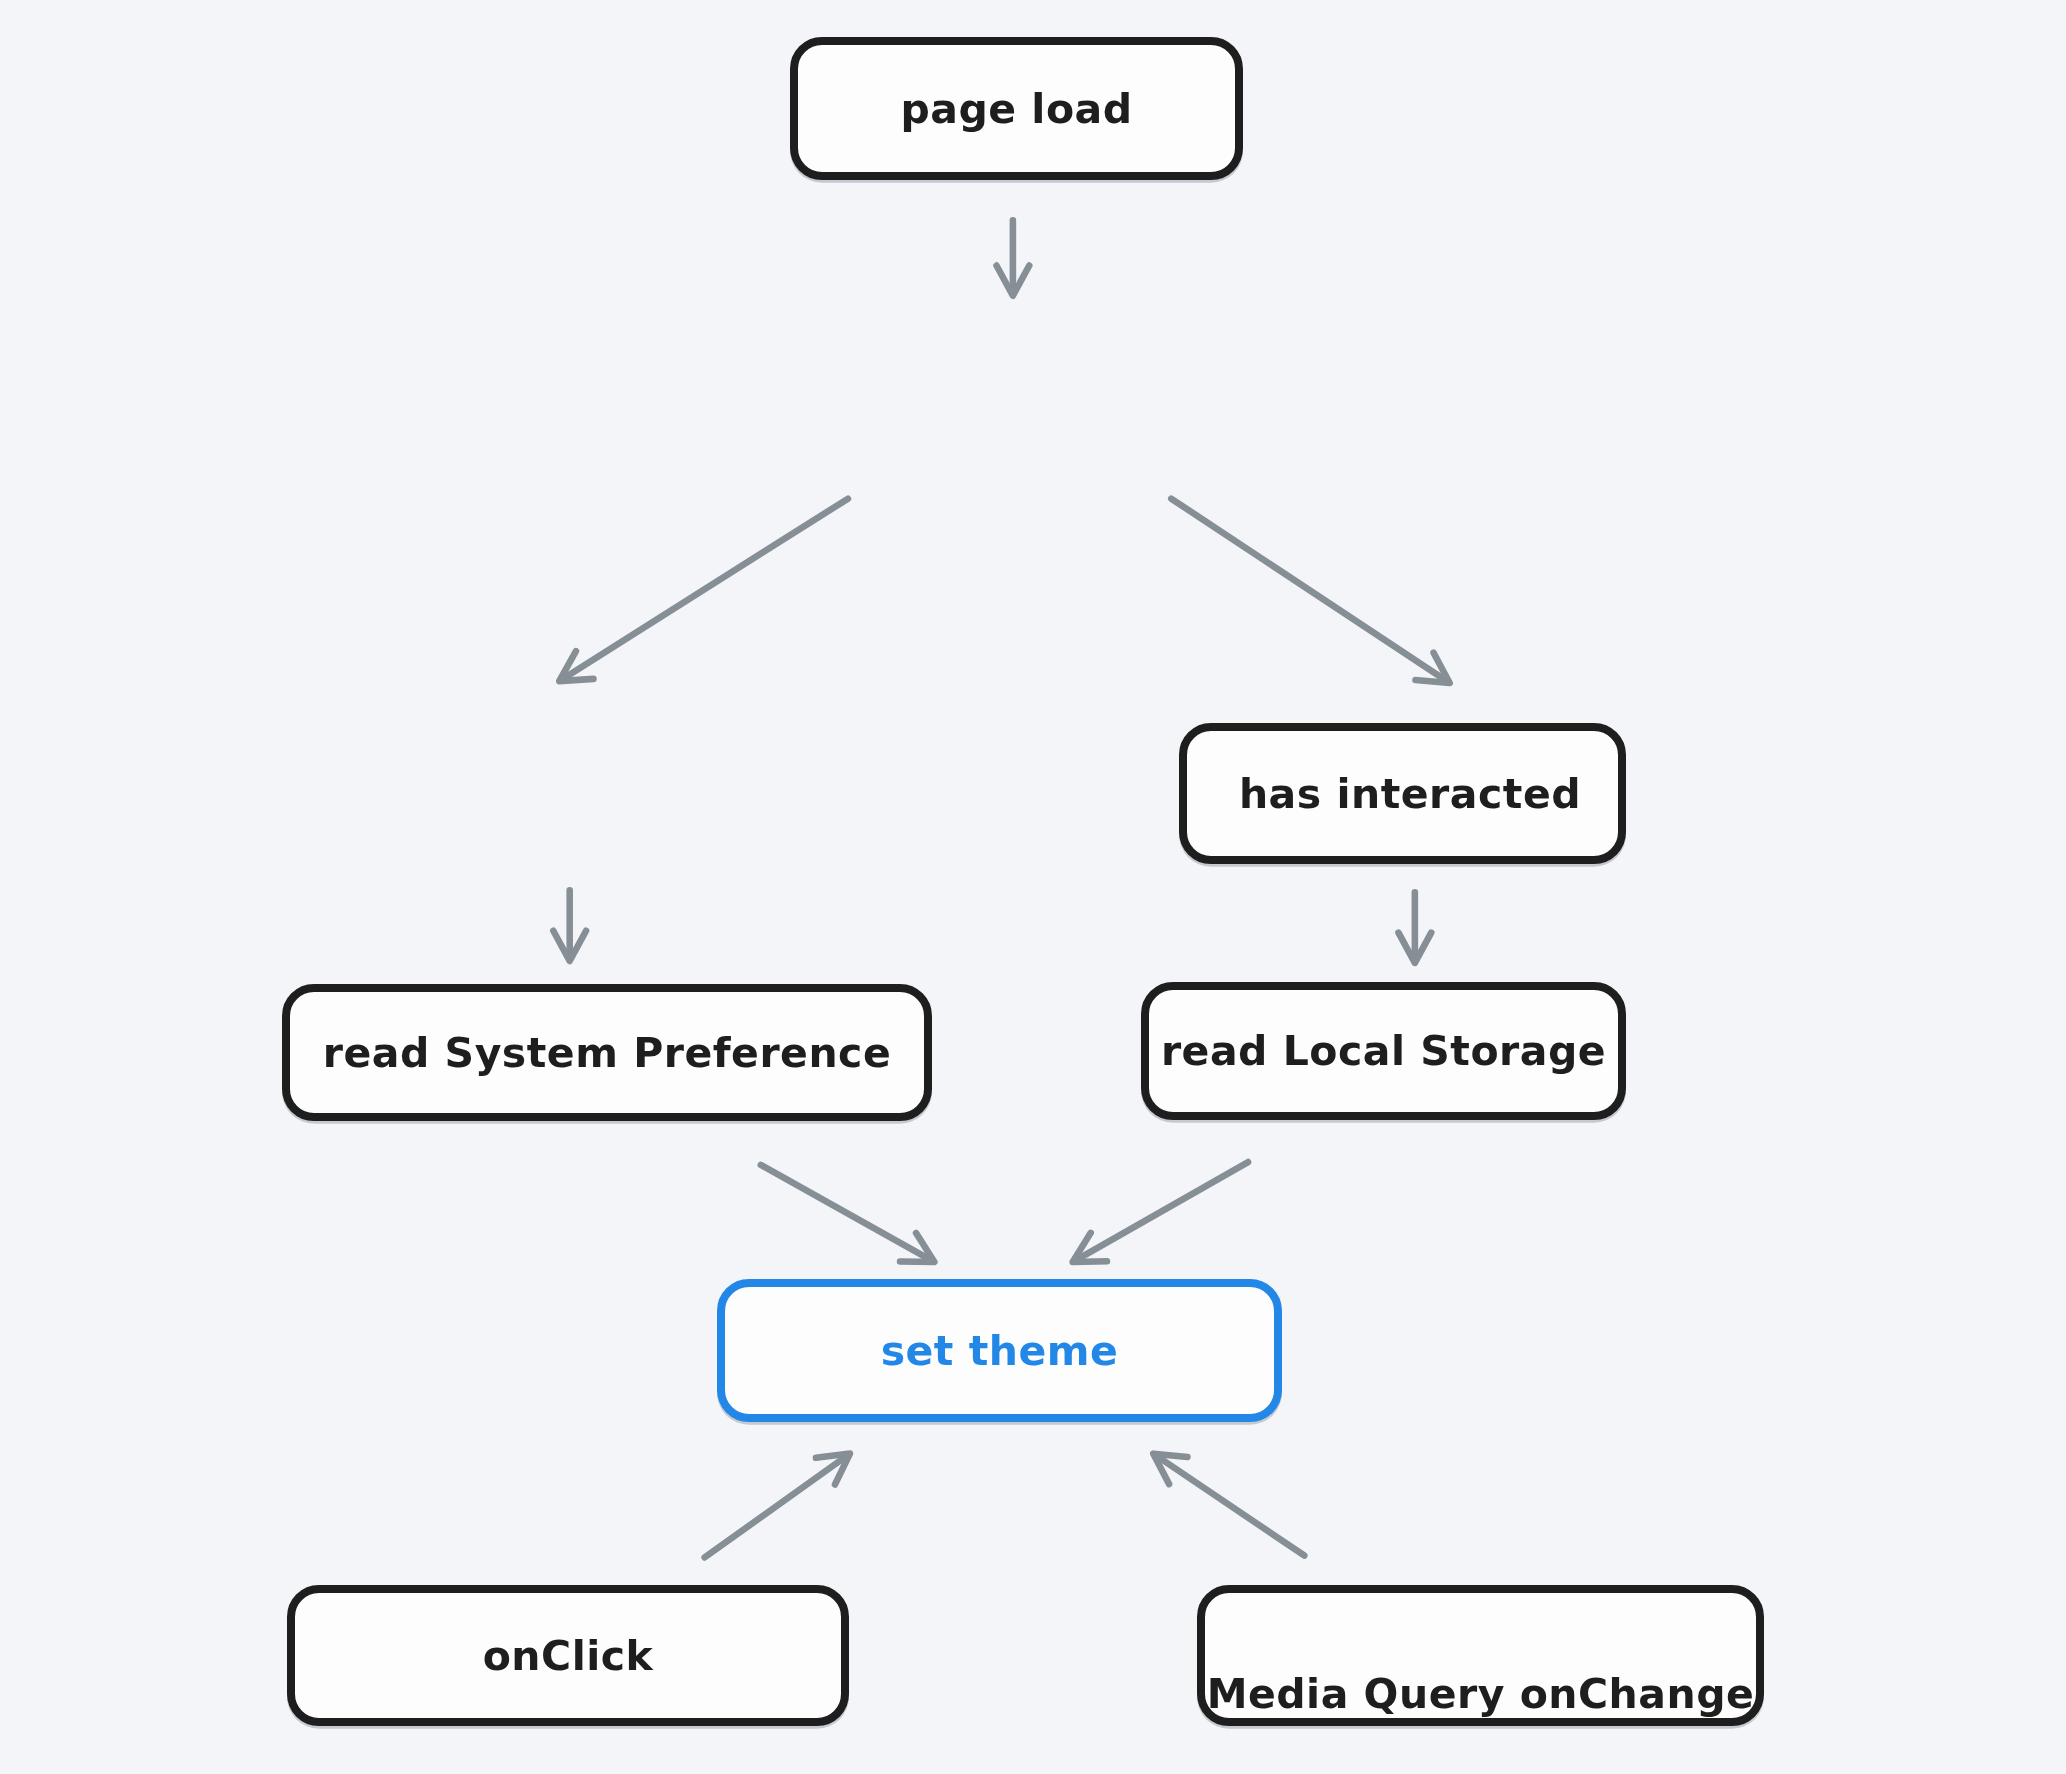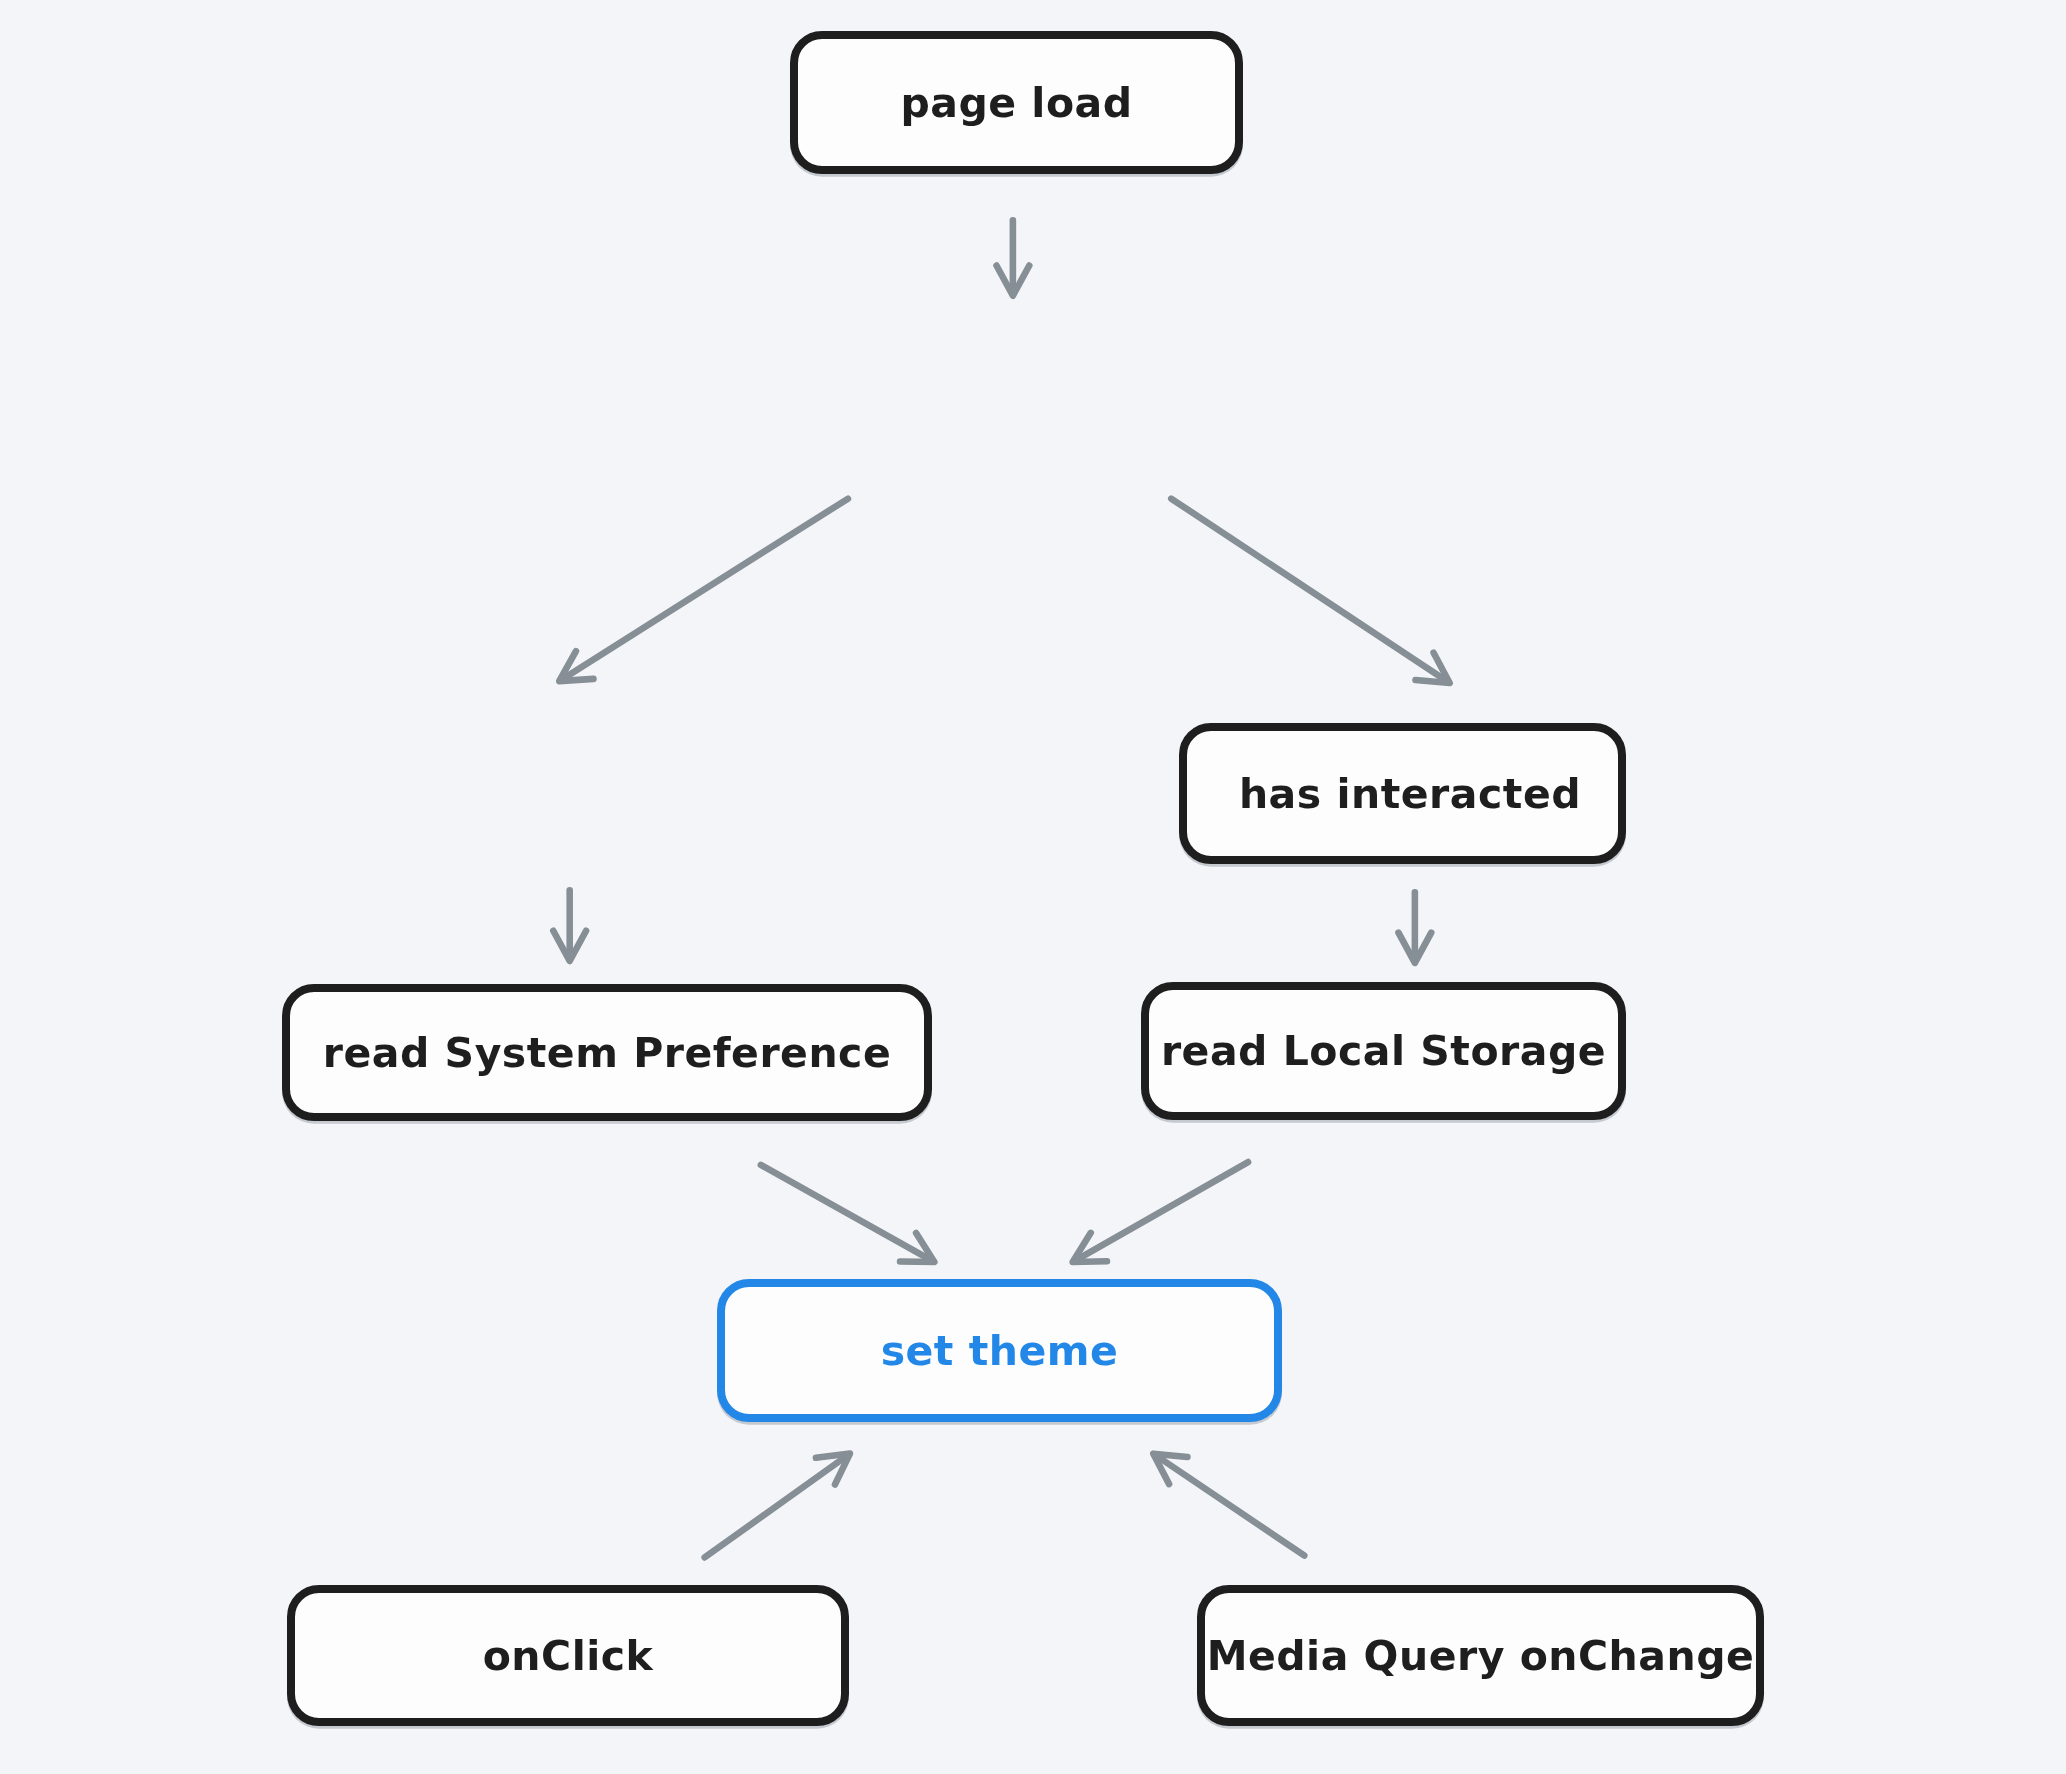--- a/index.html
+++ b/index.html
@@ -29,29 +29,29 @@
     font-size:41px;font-weight:700;
     letter-spacing:0.5px;
     white-space:nowrap;
     box-shadow:0 2.8px 0 rgba(110,120,135,.35);
   }
   .node--accent{
     border-color:var(--accent);
     color:var(--accent);
   }
   
-  .n-page-load              {left:790px;  top:31px;   width:453px; height:143px;}
+  .n-page-load              {left:790px;  top:37px;   width:453px; height:143px;}
   .n-check-local-storage    {left:789px;  top:331px;  width:446px; height:141px;}
   .n-not-interacted         {left:358px;  top:729px;  width:446px; height:139px;}
   .n-has-interacted         {left:1179px; top:723px;  width:447px; height:141px;padding-left:15px;}
   .n-read-system-preference {left:282px;  top:984px; width:650px; height:137px;}
   .n-read-local-storage     {left:1141px; top:982px; width:485px; height:138px;}
   .n-set-theme              {left:717px;  top:1279px; width:565px; height:143px;}
   .n-onclick                {left:275px;  top:1585px; width:562px; height:141px;margin-left:12px;}
-  .n-media-query-onchange   {left:1197px; top:1585px; width:567px; height:141px;}
+  .n-media-query-onchange   {left:1197px; top:1585px; width:567px; height:141px;align-items:flex-end;}
   .edge{stroke:var(--arrow);stroke-width:7;stroke-linecap:round;fill:none;}
 </style>
 </head>
 <body>
 
 <div class="canvas">
 
   <svg class="arrow-layer" viewBox="0 0 2206 1894" xmlns="http://www.w3.org/2000/svg">
     <defs>
       <marker id="head" markerWidth="7" markerHeight="7" refX="5.4" refY="3.5" orient="auto" markerUnits="strokeWidth">

